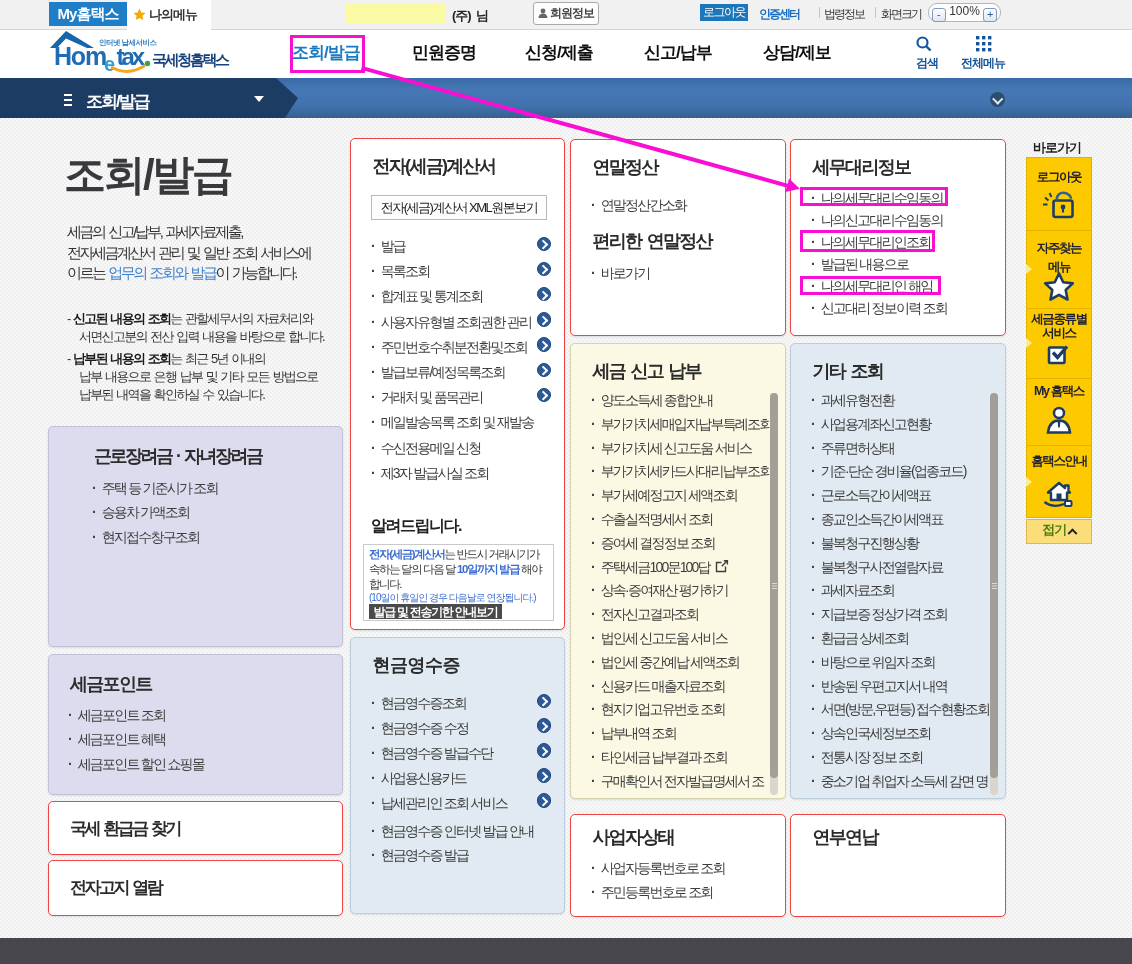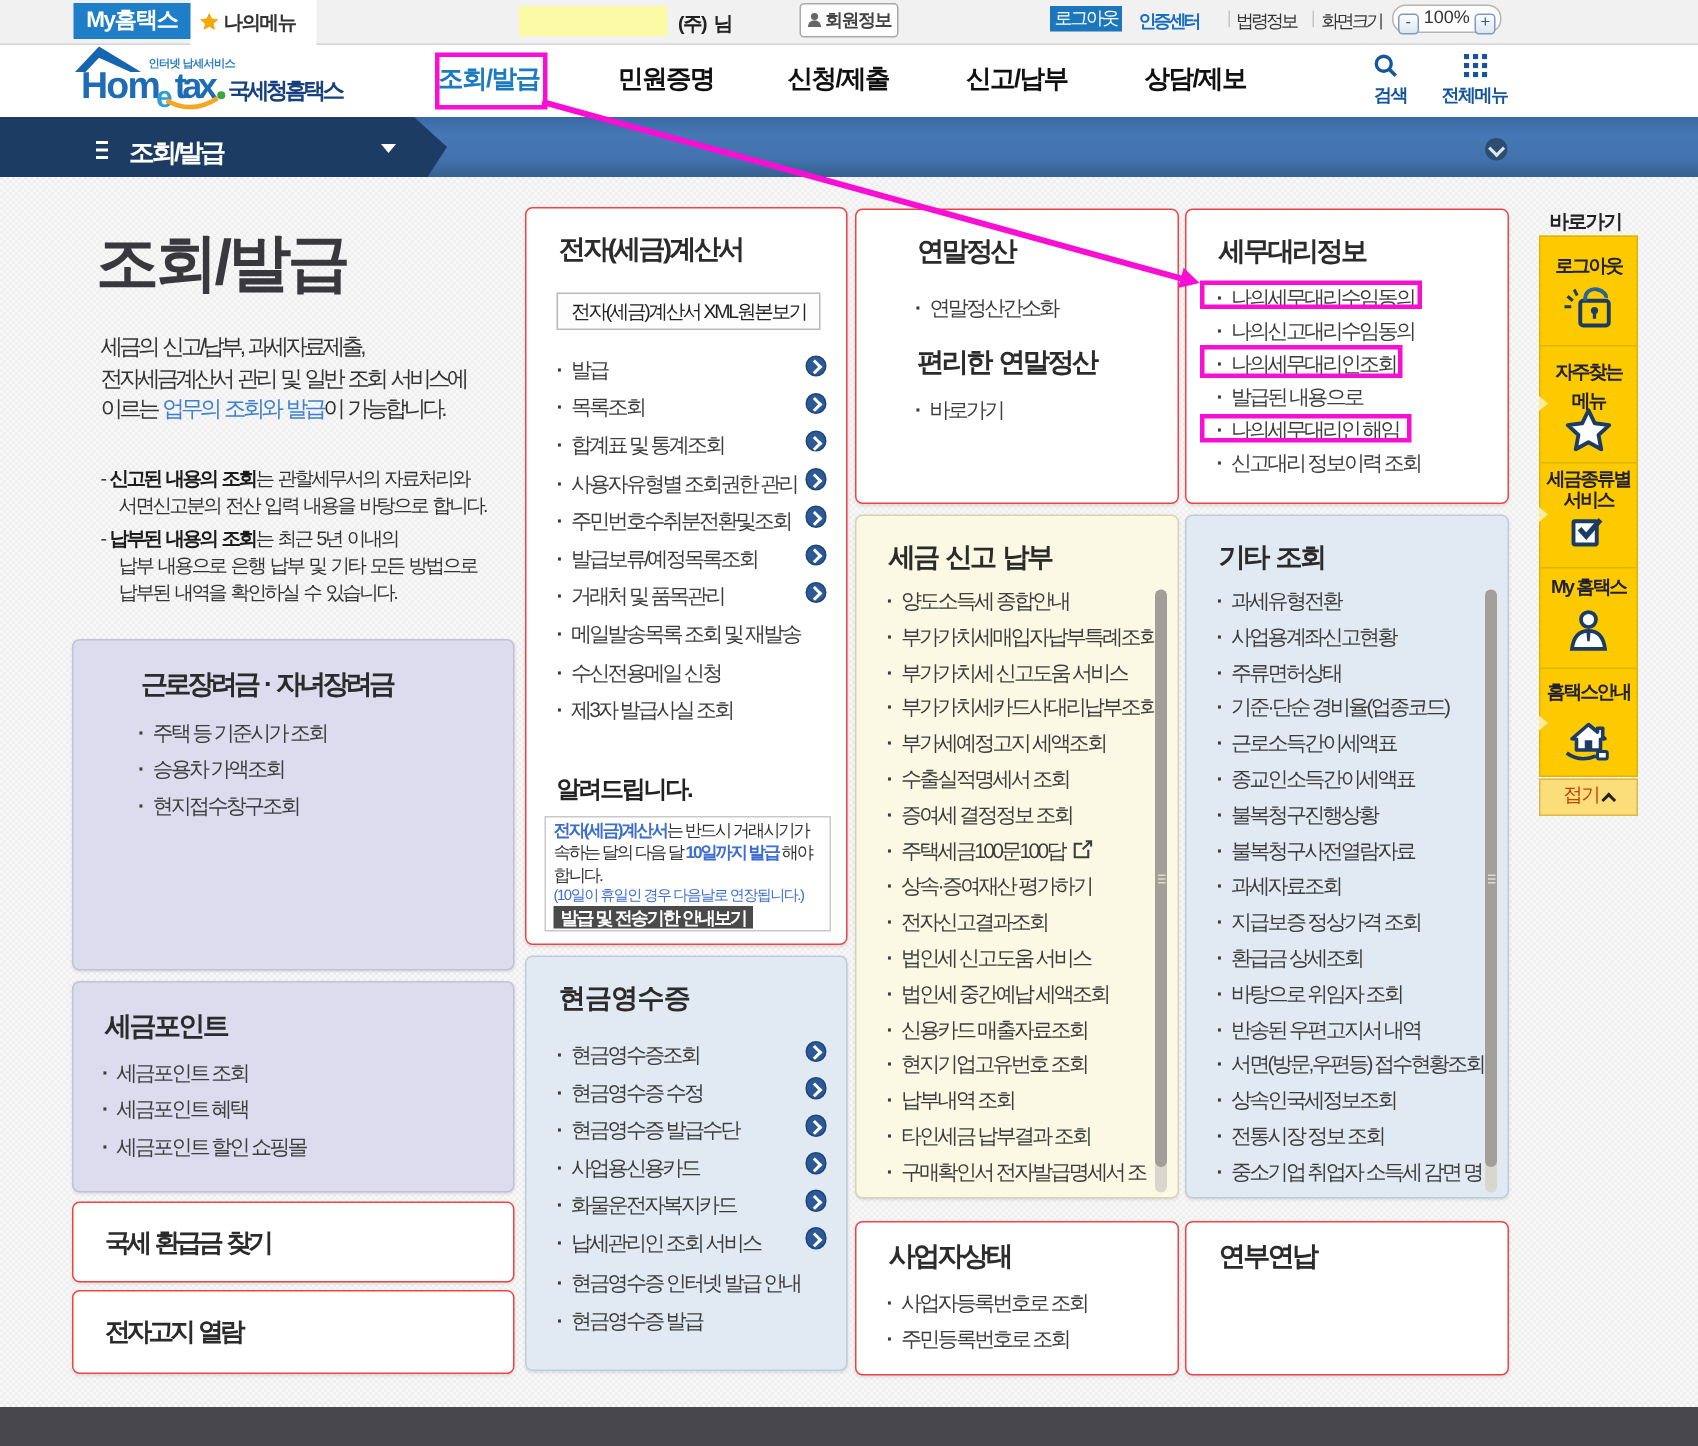--- a/index.html
+++ b/index.html
@@ -64,21 +64,21 @@
 #notes .g { margin-top:4px; }
 #notes b { color:#1b1b1b; }
 
 
 #col1box1 { left:48px; top:426px; width:295px; height:221px;padding-left:24px; }
 #col1box2 { left:48px; top:654px; width:295px; height:141px; }
 #col1box3 { left:48px; top:801px; width:295px; height:54px; }
 #col1box4 { left:48px; top:860px; width:295px; height:56px; }
 #col2box  { left:350px; top:138px; width:215px; height:492px; }
 #col2blu  { left:350px; top:637px; width:215px; height:277px; }
-#col3box  { left:570px; top:139px; width:216px; height:197px;padding-left:19px; }
+#col3box  { left:570px; top:139px; width:216px; height:197px; }
 #col3crm  { left:570px; top:343px; width:216px; height:456px; overflow:hidden; }
 #col3crm ul.items, #col4blu ul.items { line-height:23.8px; }
 #col3bot  { left:570px; top:814px; width:216px; height:103px; }
 #col4box  { left:790px; top:139px; width:216px; height:197px; }
 #col4blu  { left:790px; top:343px; width:216px; height:456px; overflow:hidden; }
 #col4bot  { left:790px; top:814px; width:216px; height:103px; }
 
 #col1box1 .btitle, #col1box2 .btitle { margin:17px 0 0 21px; }
 .lavitems { margin:8px 0 0 19px; }
 #col1box3 .btitle, #col1box4 .btitle { margin:15px 0 0 21px; font-size:17px; letter-spacing:-2.5px; word-spacing:2px; }
@@ -100,21 +100,21 @@
 .strack { position:absolute; width:8px; border-radius:4px; background:#d9d7cd; }
 .sbar .grip { position:absolute; left:1.5px; width:5px; height:1px; background:#dddbd2; box-shadow:0 2.5px 0 #dddbd2, 0 5px 0 #dddbd2; }
 
 
 #sidetitle { position:absolute; left:1033px; top:139px; font-size:13px; font-weight:bold; color:#222; letter-spacing:-1px; }
 #sidepanel { position:absolute; left:1026px; top:157px; width:66px; height:361px; background:#fdca00; border:1px solid #e2b200; }
 .sideitem { position:absolute; left:0; width:100%; text-align:center; color:#223; font-size:12.5px; font-weight:bold; letter-spacing:-1.4px; line-height:14px; }
 .sidesep { position:absolute; left:0; width:100%; height:1px; background:#e0b400; }
 .sideicon { position:absolute; left:50%; transform:translateX(-50%); }
 .lmark { position:absolute; left:-1px; width:0; height:0; border-top:5px solid transparent; border-bottom:5px solid transparent; border-left:6px solid #f9ed9d; }
-#foldbtn { position:absolute; left:1026px; top:519px; width:66px; height:25px; background:#fbde7a; border:1px solid #dfb64e; text-align:center; font-size:13px; font-weight:normal; color:#c2410c; line-height:20px; letter-spacing:-1px; }
+#foldbtn { position:absolute; left:1026px; top:519px; width:66px; height:25px; background:#fbde7a; border:1px solid #dfb64e; text-align:center; font-size:13px; font-weight:bold; color:#4d7c0f; line-height:20px; letter-spacing:-1px; }
 
 
 #footer { position:absolute; left:0; top:938px; width:1132px; height:26px; background:#47474d; }
 
 
 .mag { position:absolute; border:3.5px solid #f80fd3; }
 #magline { position:absolute; left:362px; top:65.5px; width:450px; height:4px; background:#f80fd3; transform:rotate(15.45deg); transform-origin:0 0; }
 #magarrow { position:absolute; left:787px; top:180px; width:0; height:0; border-top:7.5px solid transparent; border-bottom:7.5px solid transparent; border-left:13px solid #f80fd3; transform:rotate(15.5deg); }
 </style>
 </head>
@@ -249,21 +249,20 @@
   </div>
 </div>
 <div class="box blu" id="col2blu">
   <div class="colpad">
     <div class="btitle" style="letter-spacing:-0.5px;">현금영수증</div>
     <ul class="items" style="margin-top:14px; line-height:24.9px;">
       <li>현금영수증조회<span class="arr"></span></li>
       <li>현금영수증 수정<span class="arr"></span></li>
       <li>현금영수증 발급수단<span class="arr"></span></li>
       <li>사업용신용카드<span class="arr"></span></li>
-      <li>화물운전자복지카드<span class="arr"></span></li>
       <li>납세관리인 조회 서비스<span class="arr"></span></li>
       <li style="margin-top:3px;">현금영수증 인터넷 발급 안내</li>
       <li>현금영수증 발급</li>
     </ul>
   </div>
 </div>
 
 <div class="box" id="col3box">
   <div class="colpad">
     <div class="btitle">연말정산</div>

